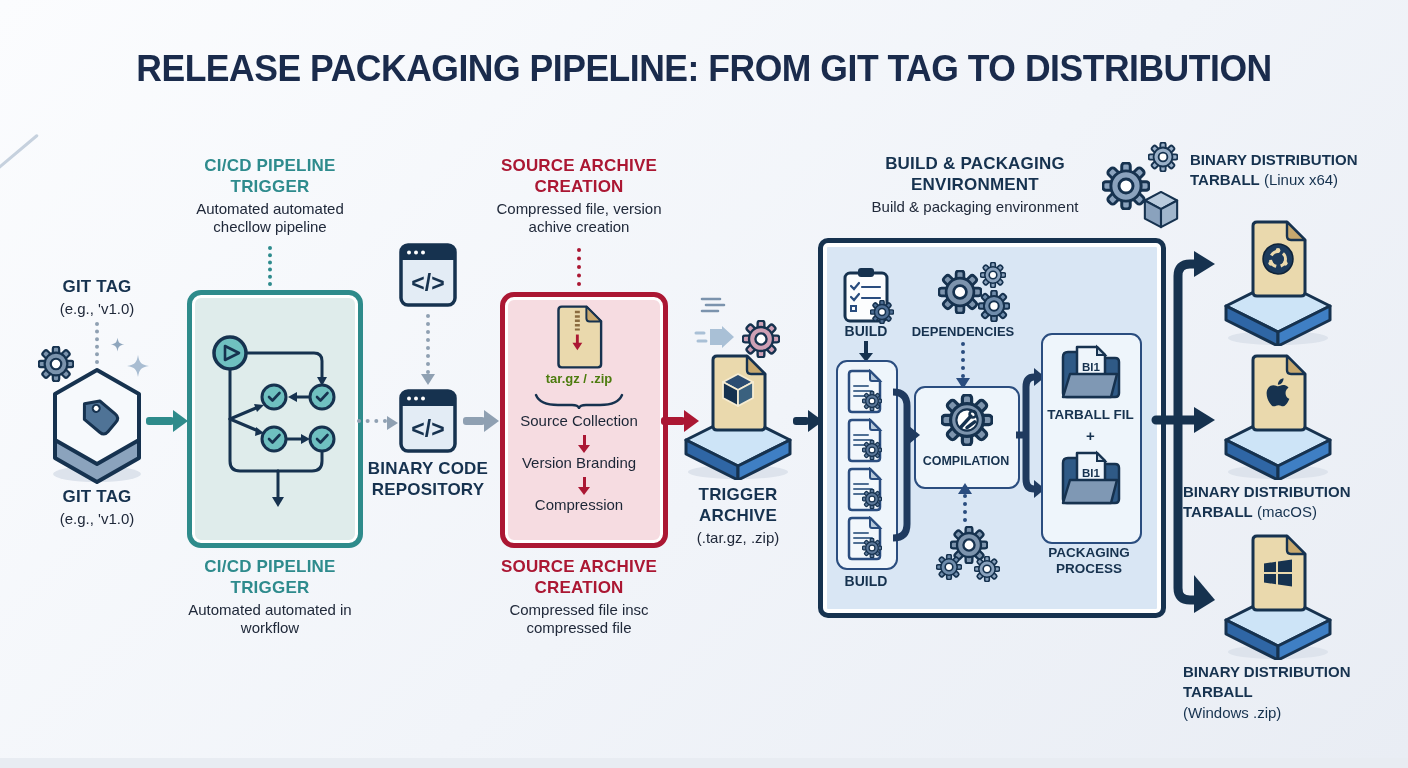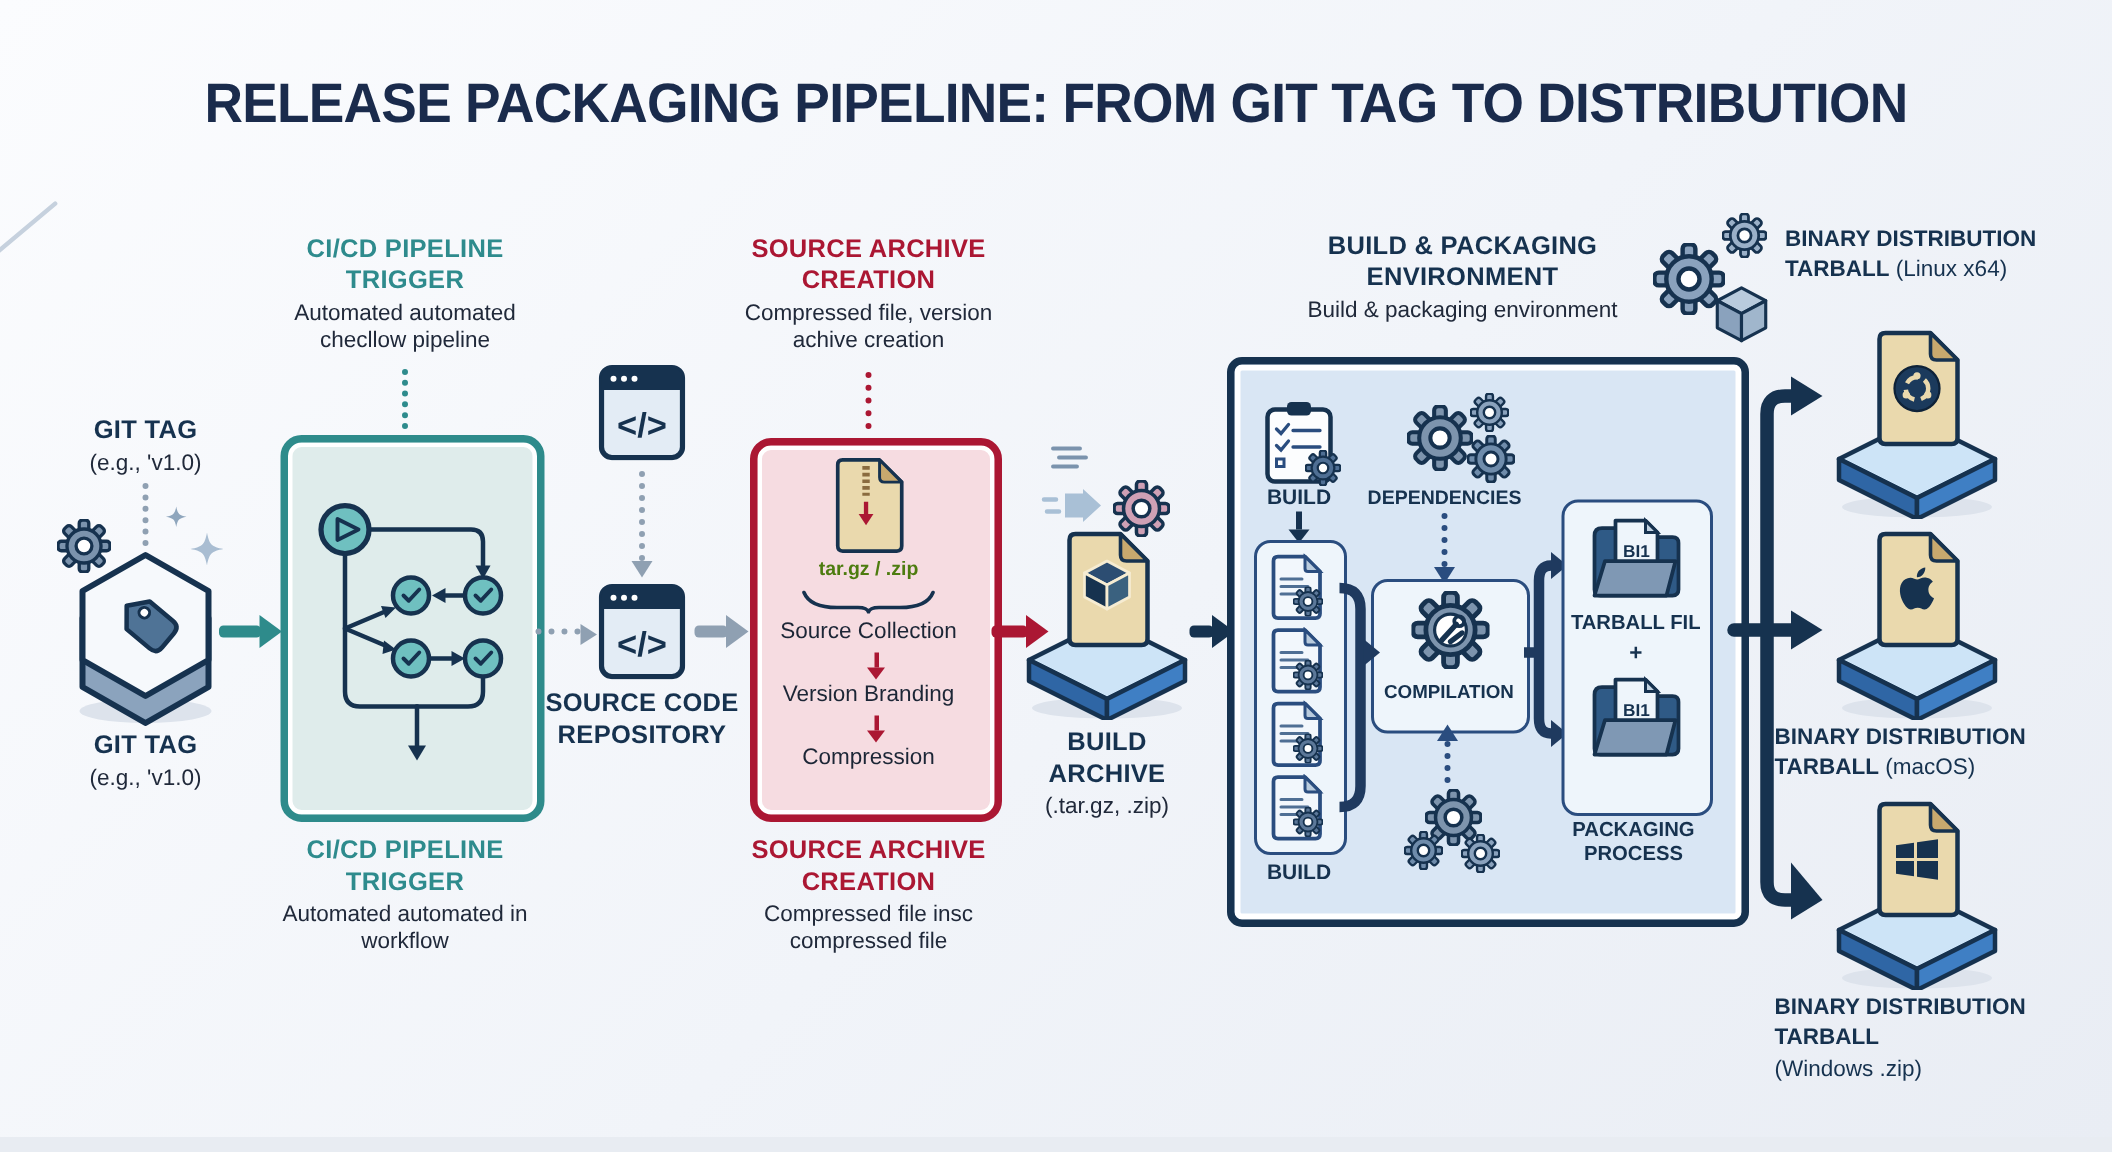--- a/index.html
+++ b/index.html
@@ -203,21 +203,21 @@
   </div>
 
   <svg class="abs" style="left:399px;top:243px;" width="58" height="64">
       <use href="#browser" width="58" height="64"></use>
     </svg>
   <div class="dotv tipdown" style="left:426px;top:314px;height:60px;"></div>
   <svg class="abs" style="left:399px;top:389px;" width="58" height="64">
       <use href="#browser" width="58" height="64"></use>
     </svg>
   <div class="harrow gray" style="left:463px;top:417px;width:22px;"></div>
-  <div class="abs hdr navy" style="left:353px;top:458px;width:150px;">SOURCE CODE REPOSITORY</div>
+  <div class="abs hdr navy" style="left:353px;top:458px;width:150px;">BINARY CODE REPOSITORY</div>
 
   <div class="abs" style="left:491px;top:155px;width:176px;">
     <div class="hdr red">SOURCE ARCHIVE CREATION</div>
     <div class="sub">Compressed file, version achive creation</div>
   </div>
   <div class="dotv red" style="left:577px;top:248px;height:38px;"></div>
 
   <div id="archive-box" class="frame">
     <svg class="abs" style="left:46px;top:8px;" width="56" height="64" viewBox="0 0 58 78">
       <use href="#doc" width="58" height="78"></use>
@@ -259,21 +259,21 @@
     <use href="#platform" x="0" y="62" width="110" height="66"></use>
     <use href="#doc" x="26" y="2" width="58" height="78"></use>
     <g>
       <polygon points="55,22 70,30 55,38 40,30" fill="#2c4d72" stroke="#f6ecd2" stroke-width="1.8" stroke-linejoin="round"></polygon>
       <polygon points="40,30 40,46 55,54 55,38" fill="#16324f" stroke="#f6ecd2" stroke-width="1.8" stroke-linejoin="round"></polygon>
       <polygon points="70,30 70,46 55,54 55,38" fill="#3a617f" stroke="#f6ecd2" stroke-width="1.8" stroke-linejoin="round"></polygon>
     </g>
   </svg>
   <div class="harrow navy" style="left:793px;top:417px;width:16px;"></div>
   <div class="abs" style="left:673px;top:484px;width:130px;">
-    <div class="hdr navy">BUILD ARCHIVE</div>
+    <div class="hdr navy">TRIGGER ARCHIVE</div>
     <div class="sub">(.tar.gz, .zip)</div>
   </div>
 
   <div class="abs" style="left:855px;top:153px;width:240px;">
     <div class="hdr navy">BUILD &amp; PACKAGING ENVIRONMENT</div>
     <div class="sub">Build &amp; packaging environment</div>
   </div>
   <svg class="abs" style="left:1098px;top:140px;" width="90" height="92" viewBox="0 0 90 92">
     <use href="#gear" x="4" y="22" width="48" height="48" style="color:#8aa2bd"></use>
     <use href="#gear" x="50" y="2" width="30" height="30" style="color:#9ab0c8"></use>

